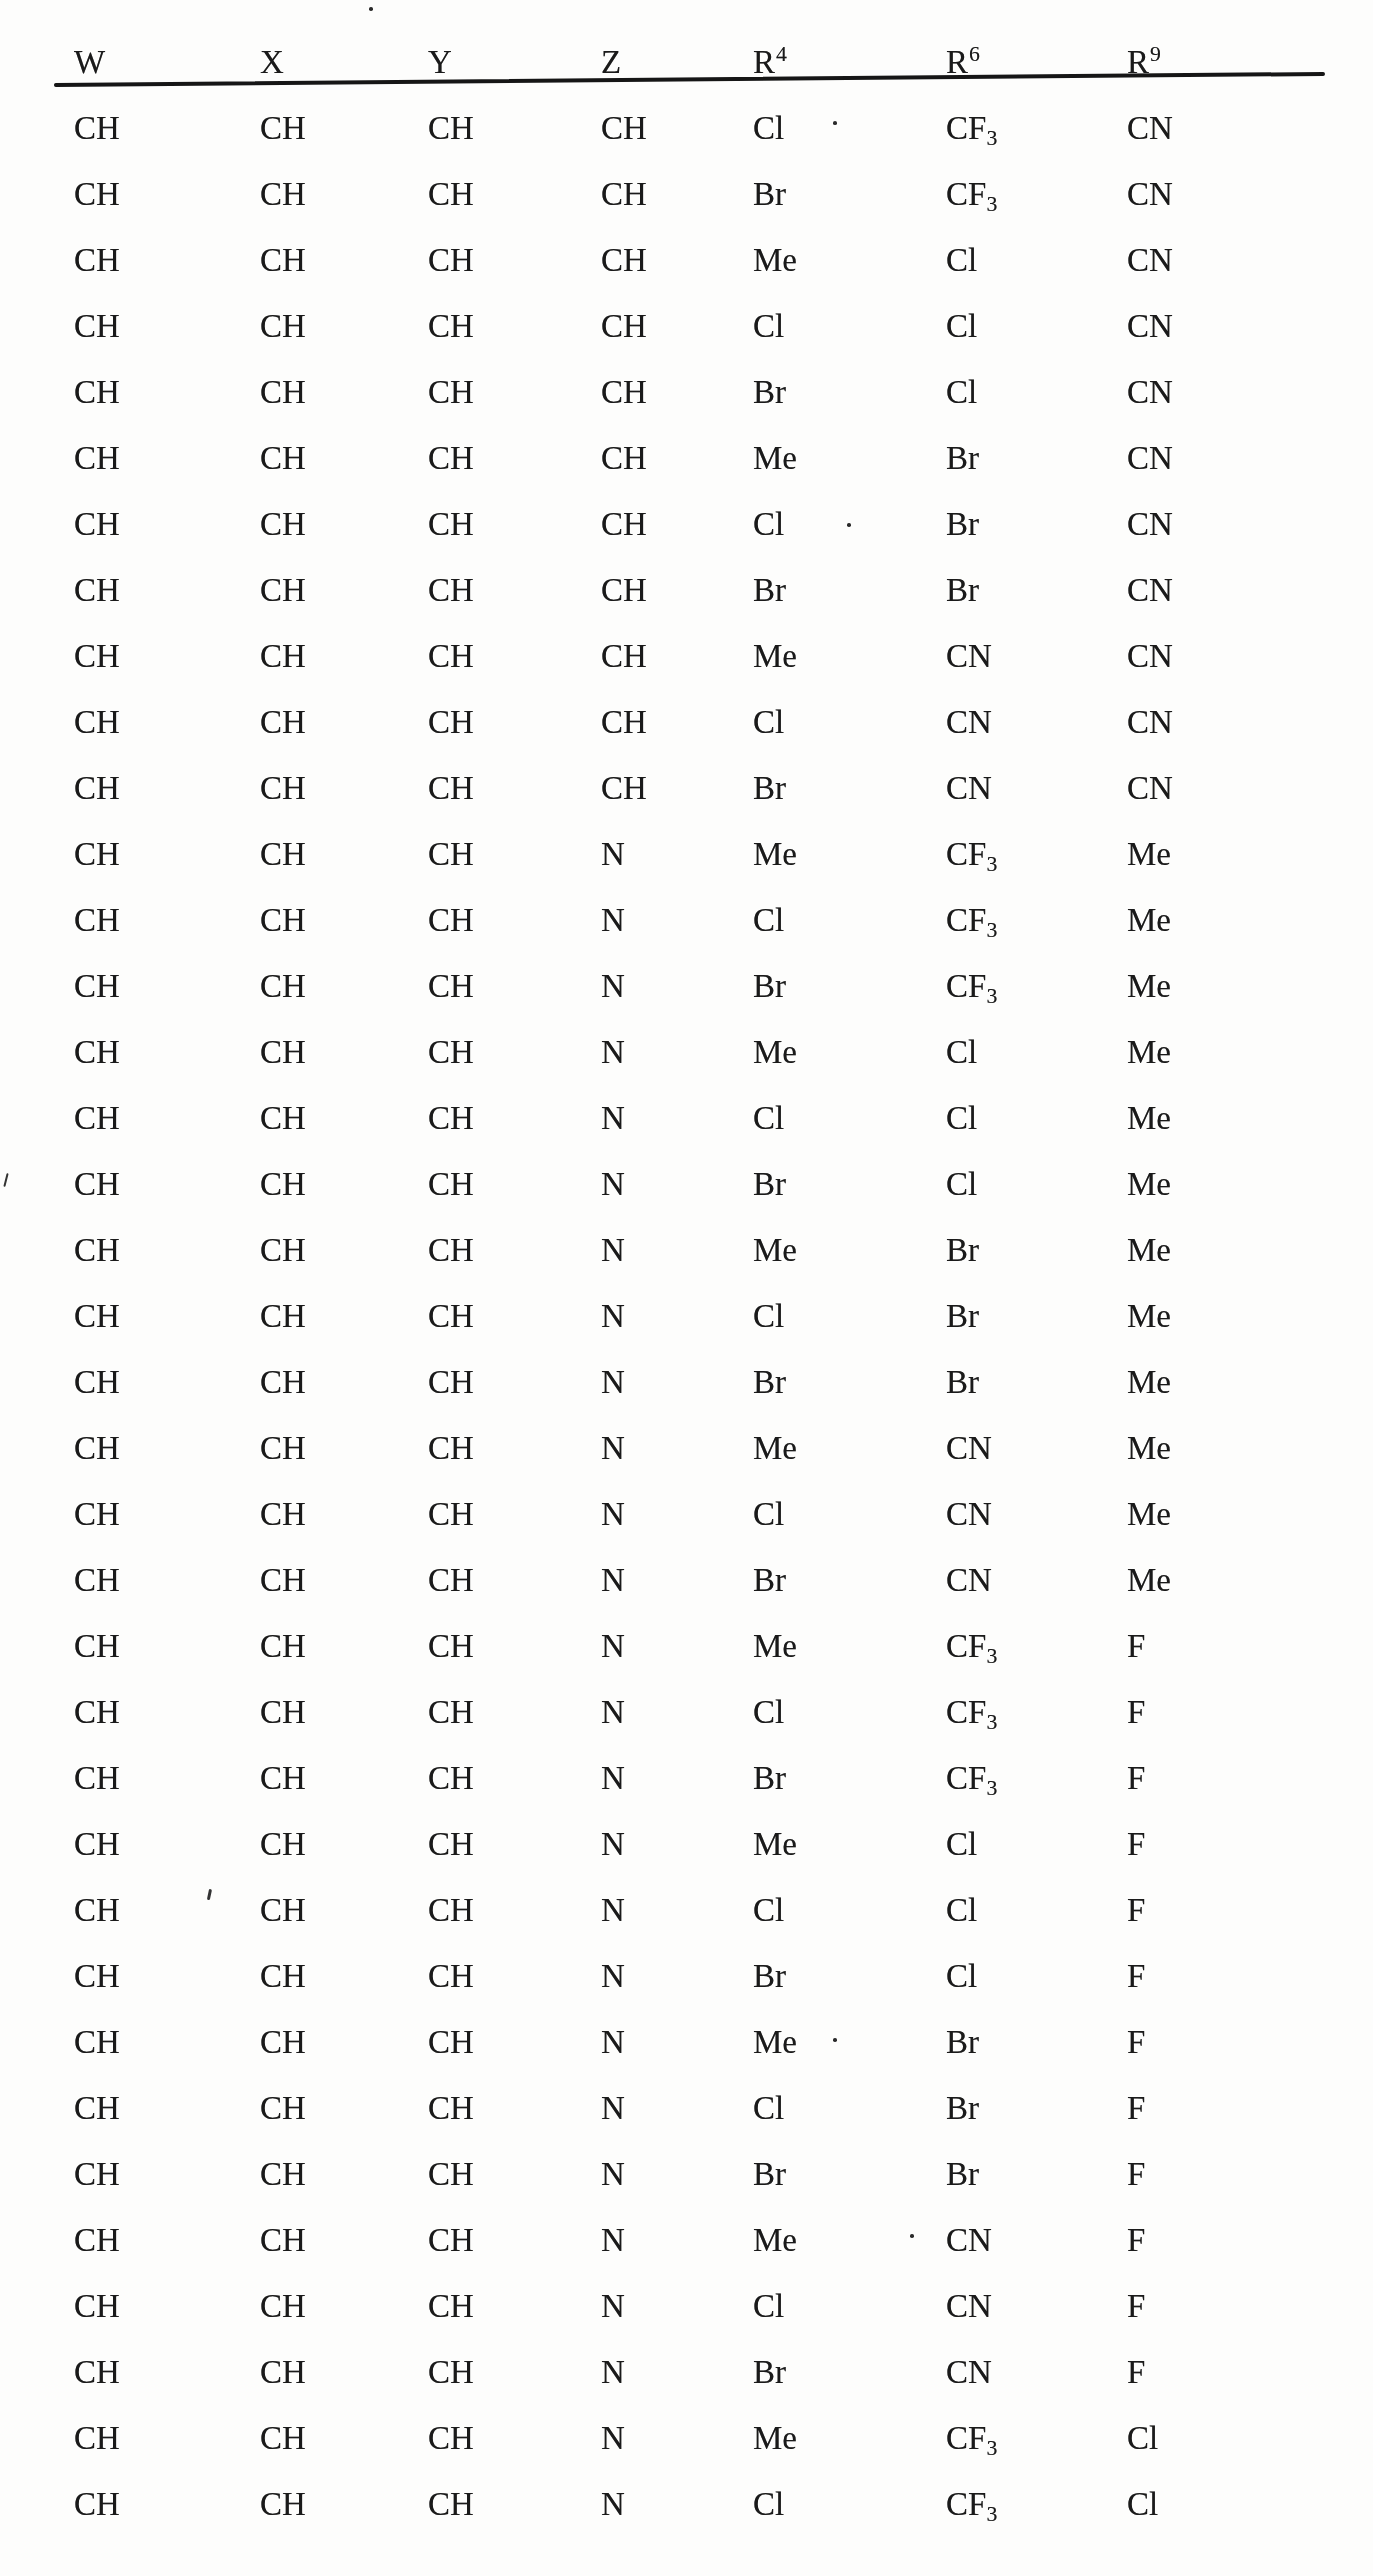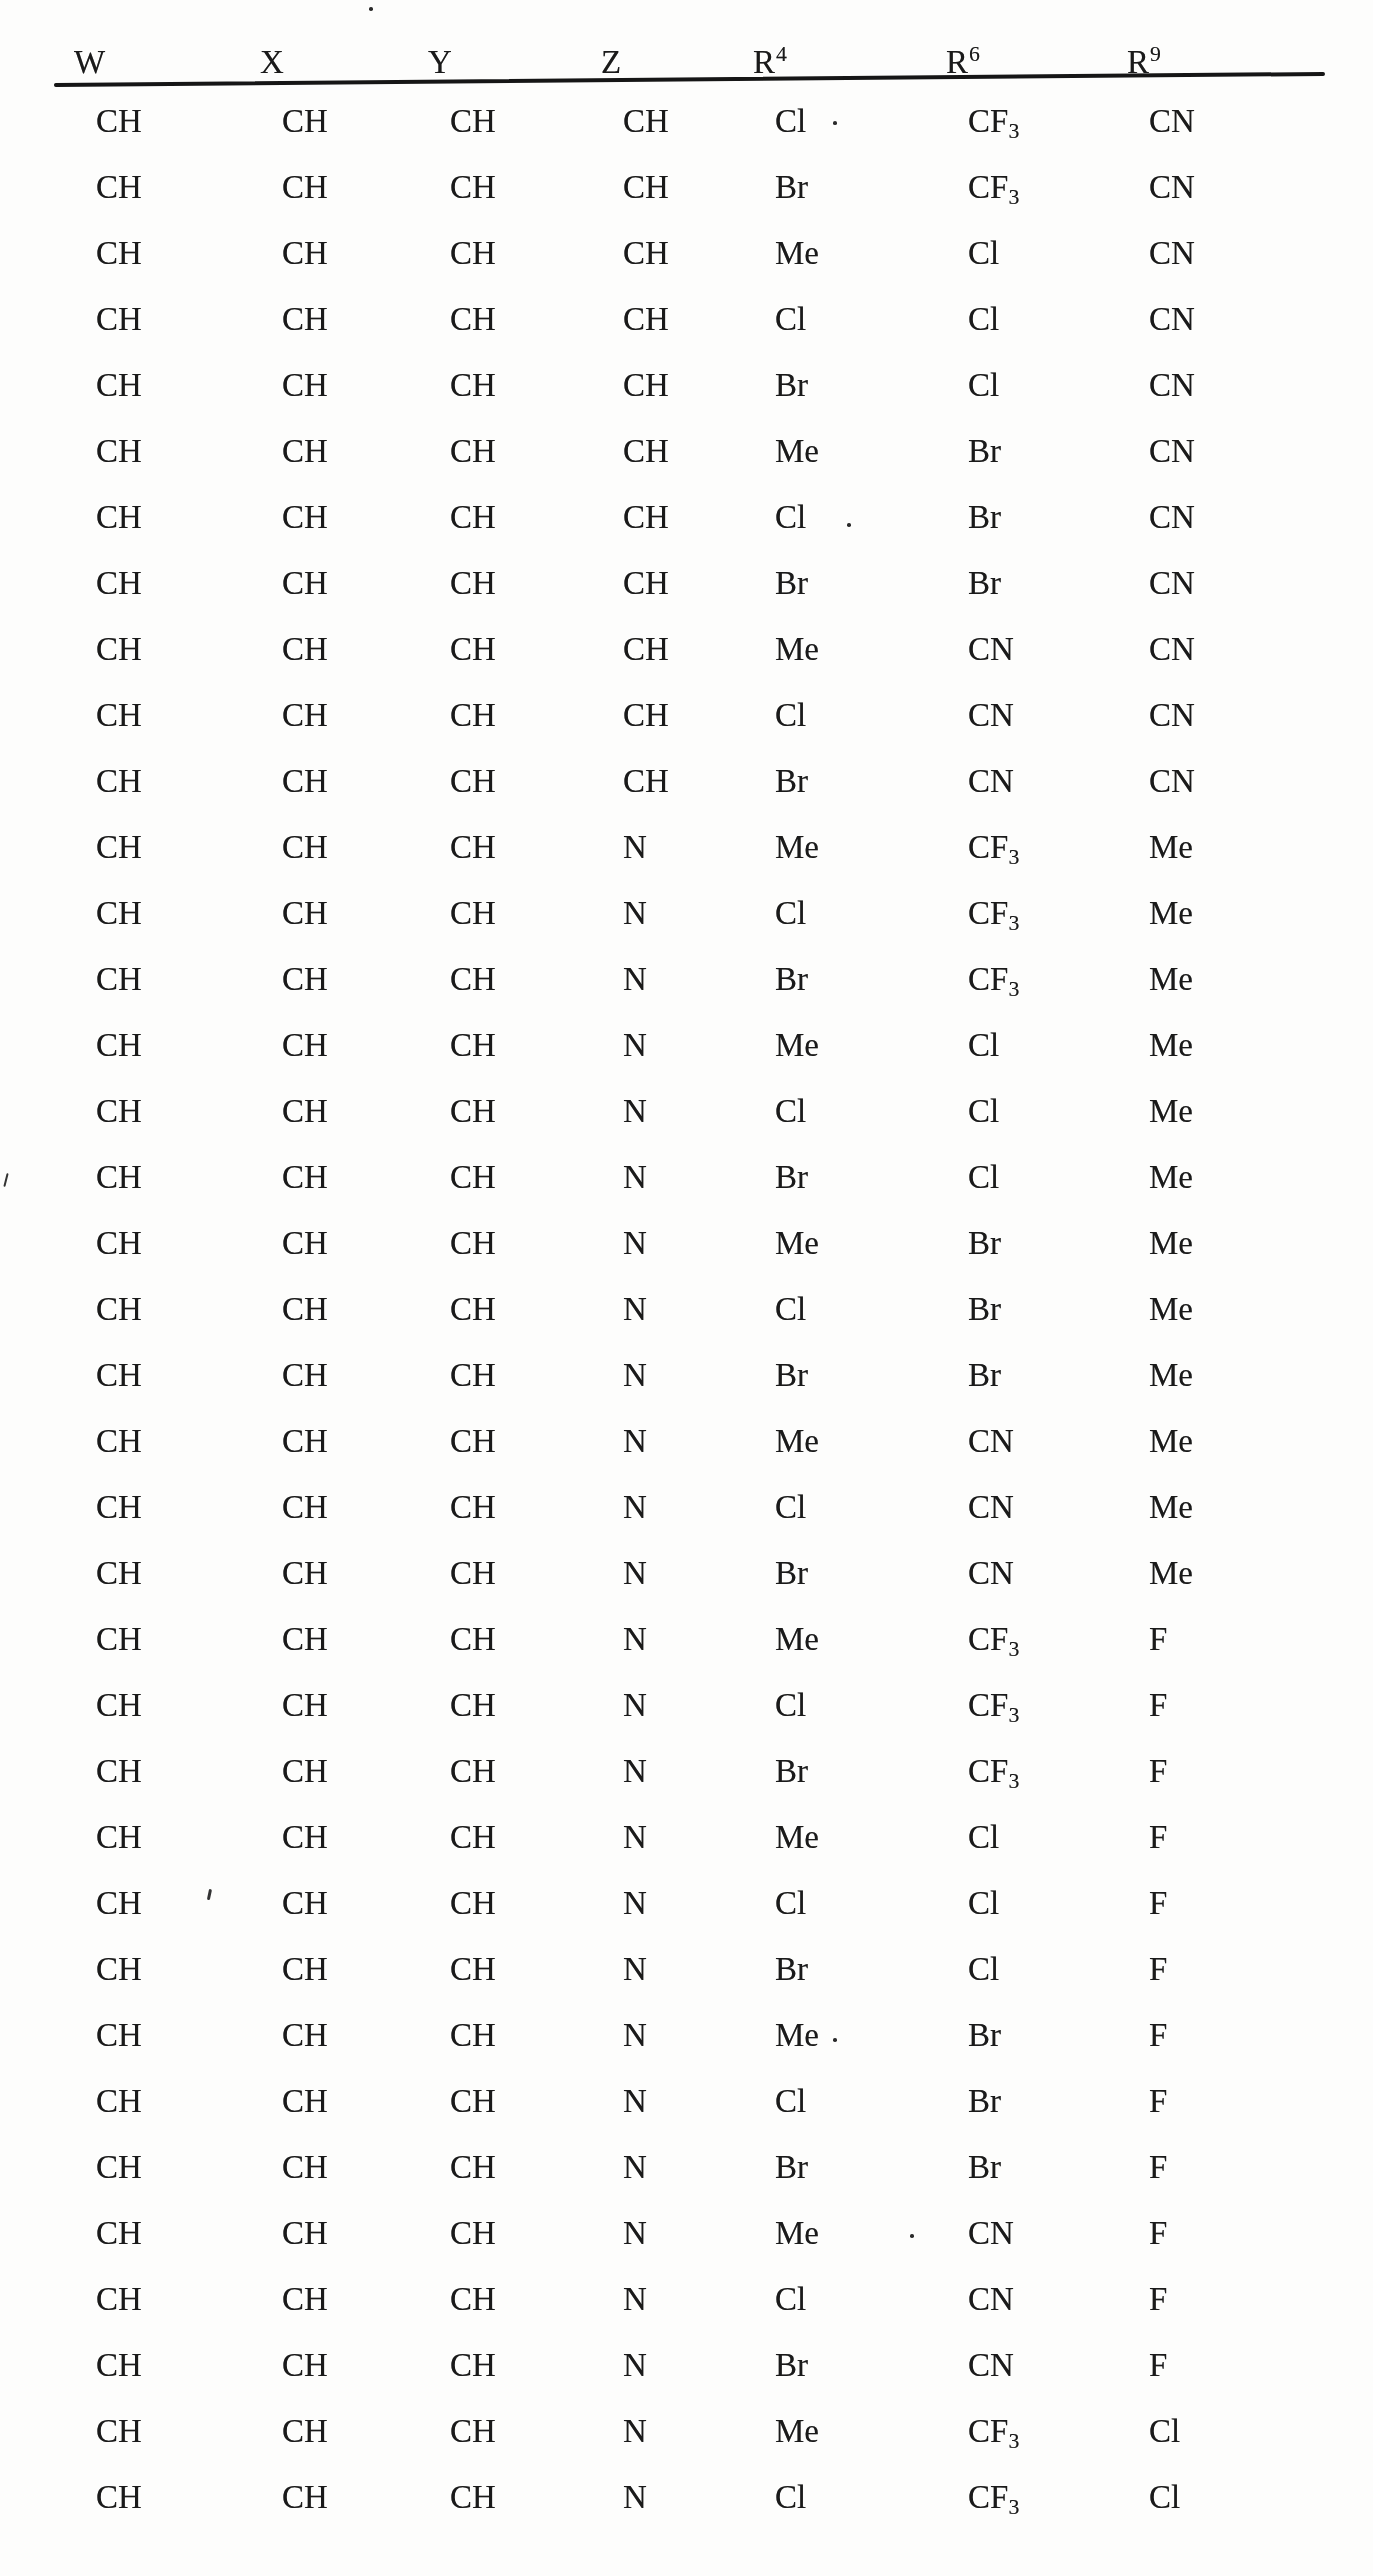--- a/index.html
+++ b/index.html
@@ -38,24 +38,23 @@
     top: 83px;
     width: 1271px;
     height: 3.5px;
     background: #161616;
     border-radius: 1.8px;
     transform: rotate(-0.5deg);
     transform-origin: left center;
   }
   .table-body {
     position: absolute;
-    top: 88px;
+    top: 95px;
     left: 0;
     right: 0;
-    padding-left: 22px;
   }
   .row {
     height: 66px;
     align-items: center;
   }
   .cell {
     white-space: nowrap;
   }
   sup {
     font-size: 0.66em;

